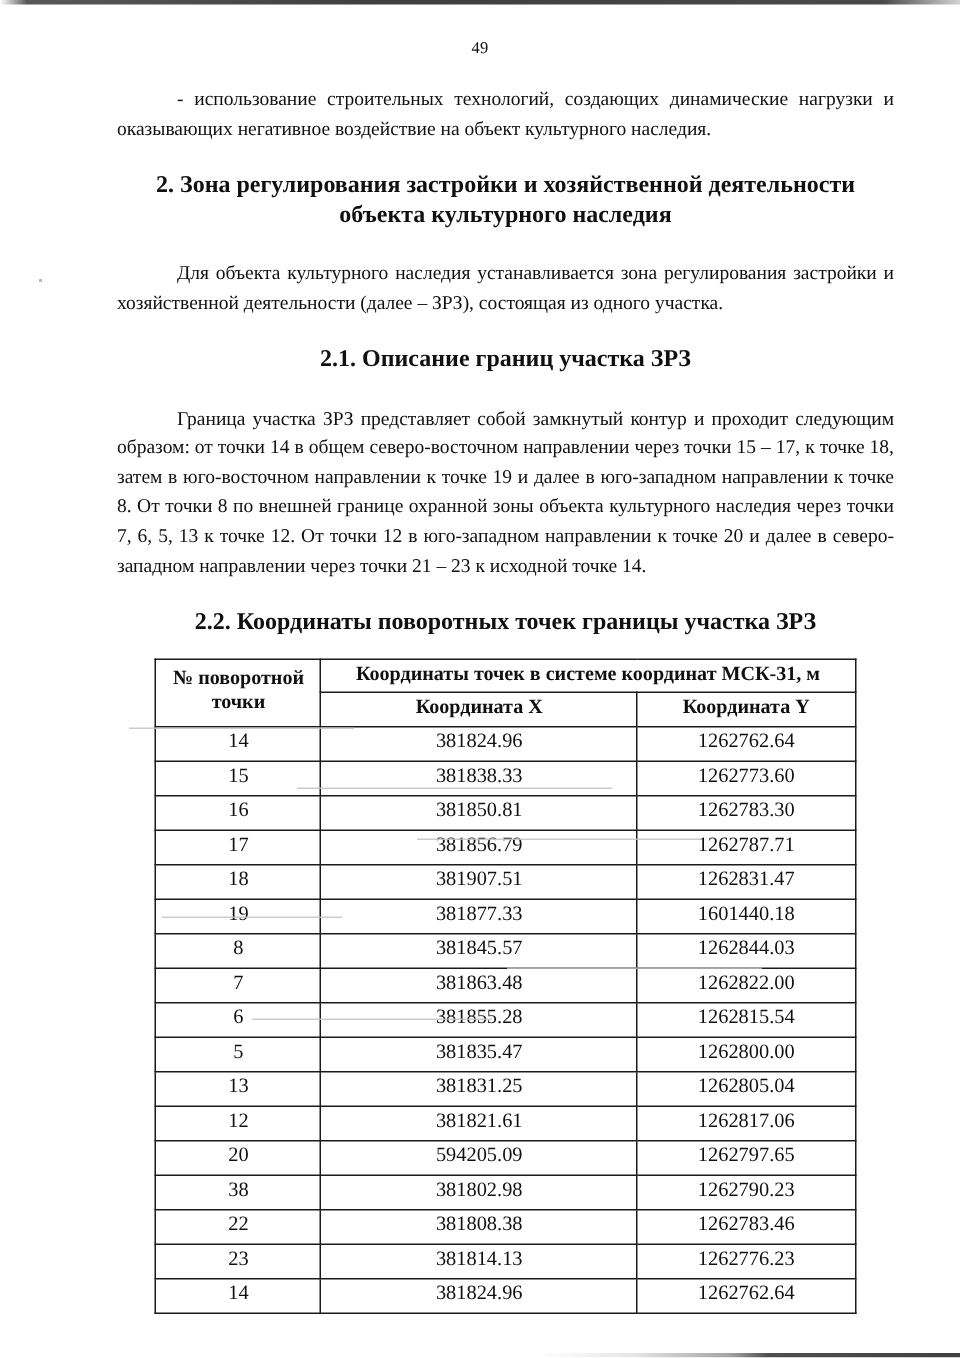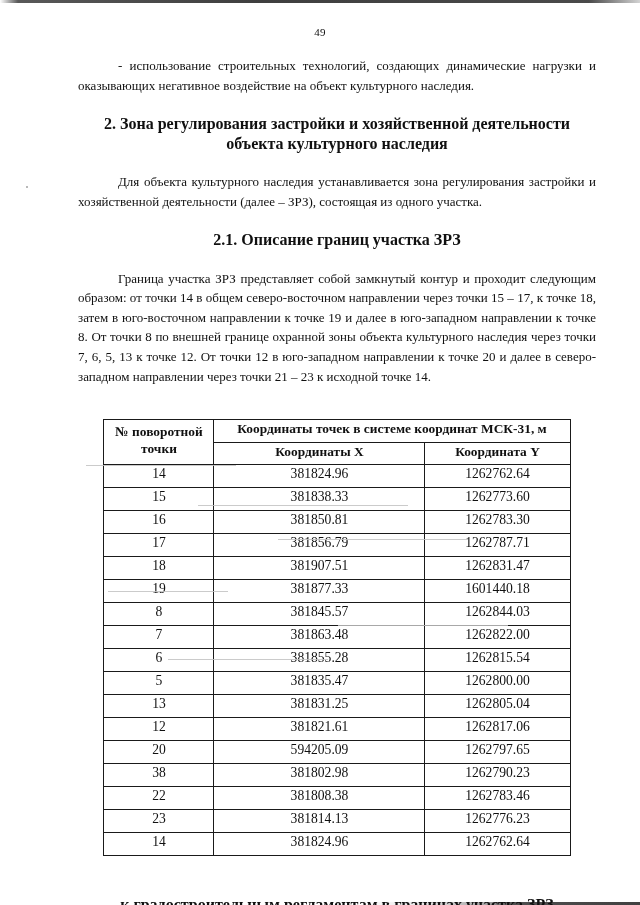--- a/index.html
+++ b/index.html
@@ -146,37 +146,38 @@
     <div class="spacer-lg"></div>
 
     <h2 class="section-heading">2.1. Описание границ участка ЗРЗ</h2>
 
     <div class="spacer-lg"></div>
 
     <p class="body-text">Граница участка ЗРЗ представляет собой замкнутый контур и проходит следующим образом: от точки 14 в общем северо-восточном направлении через точки 15 – 17, к точке 18, затем в юго-восточном направлении к точке 19 и далее в юго-западном направлении к точке 8. От точки 8 по внешней границе охранной зоны объекта культурного наследия через точки 7, 6, 5, 13 к точке 12. От точки 12 в юго-западном направлении к точке 20 и далее в северо-западном направлении через точки 21 – 23 к исходной точке 14.</p>
 
     <div class="spacer-lg"></div>
 
+    <h2 class="section-heading">2.2. Координаты поворотных точек границы участка ЗРЗ</h2>
 
     <div class="spacer-md"></div>
 
     <div style="display:flex; justify-content:center; position:relative;">
       <table class="coord-table">
         <colgroup>
           <col class="c-num">
             <col class="c-x">
             <col class="c-y">
         </colgroup>
         <thead>
           <tr>
             <th rowspan="2">№ поворотной точки</th>
             <th colspan="2">Координаты точек в системе координат МСК-31, м</th>
           </tr>
           <tr>
-            <th>Координаты X</th>
+            <th>Координата X</th>
             <th>Координата Y</th>
           </tr>
         </thead>
         <tbody id="coord-rows">
             <tr>
               <td>14</td>
               <td>381824.96</td>
               <td>1262762.64</td>
             </tr>
             <tr>

